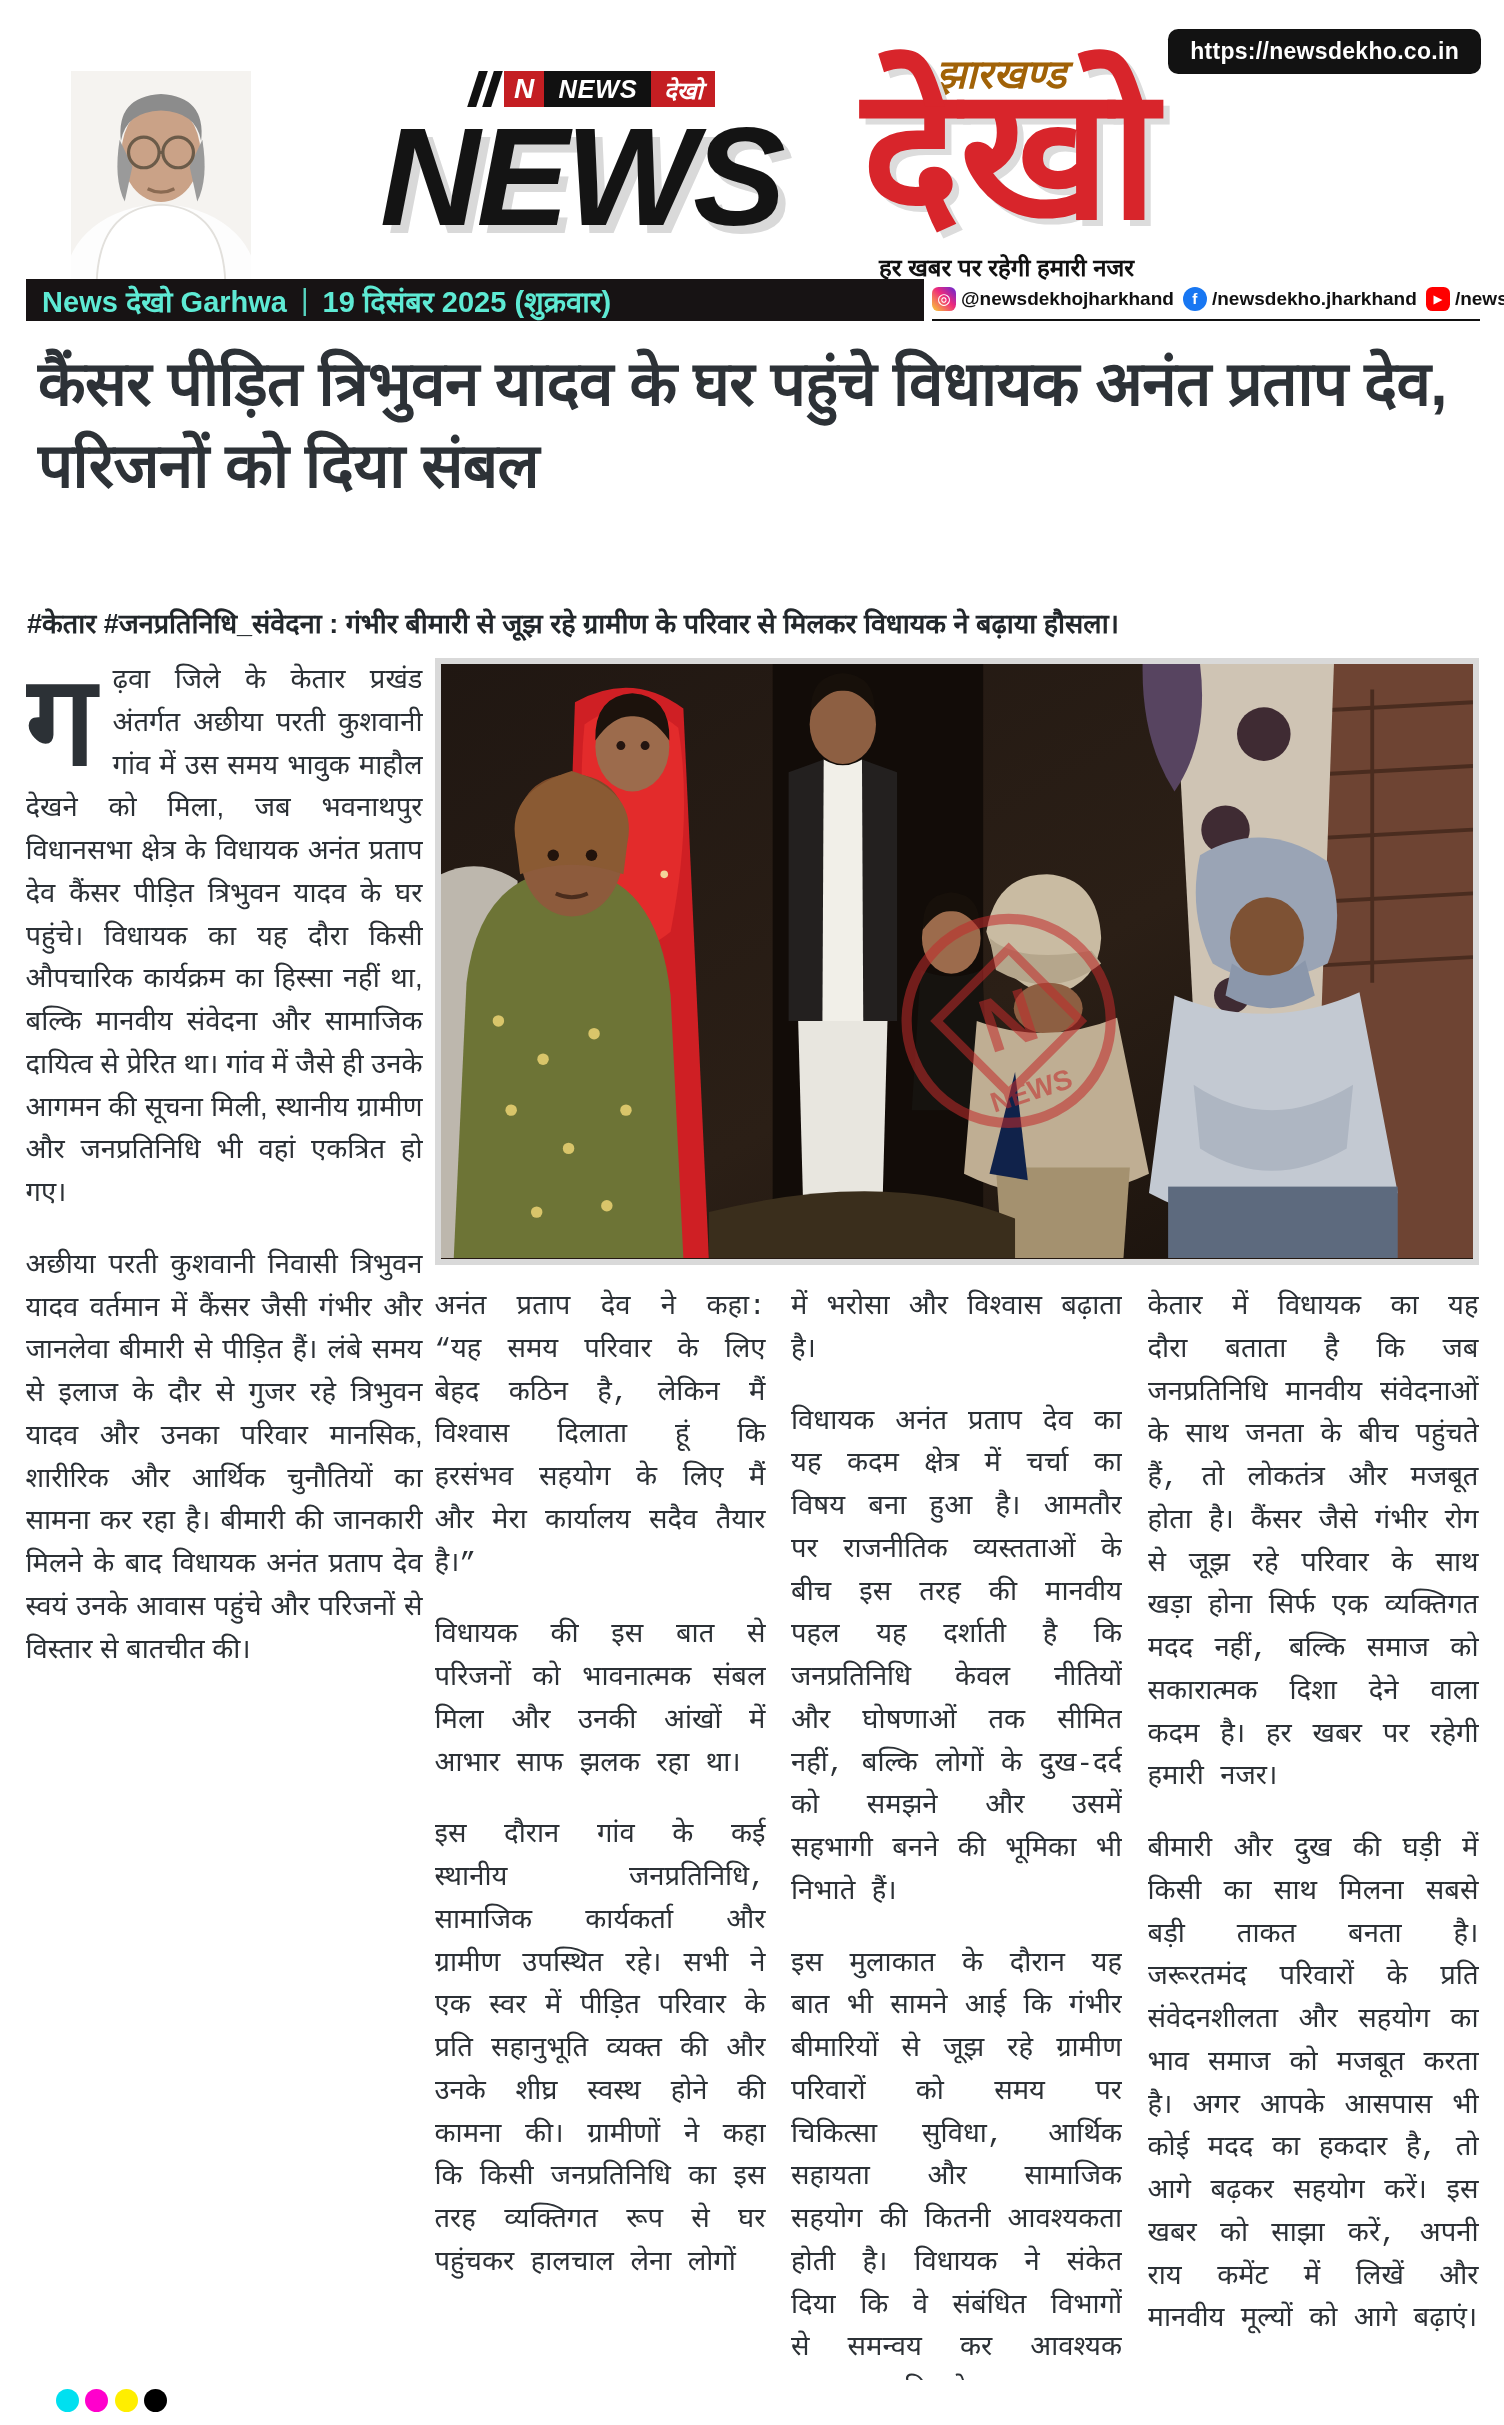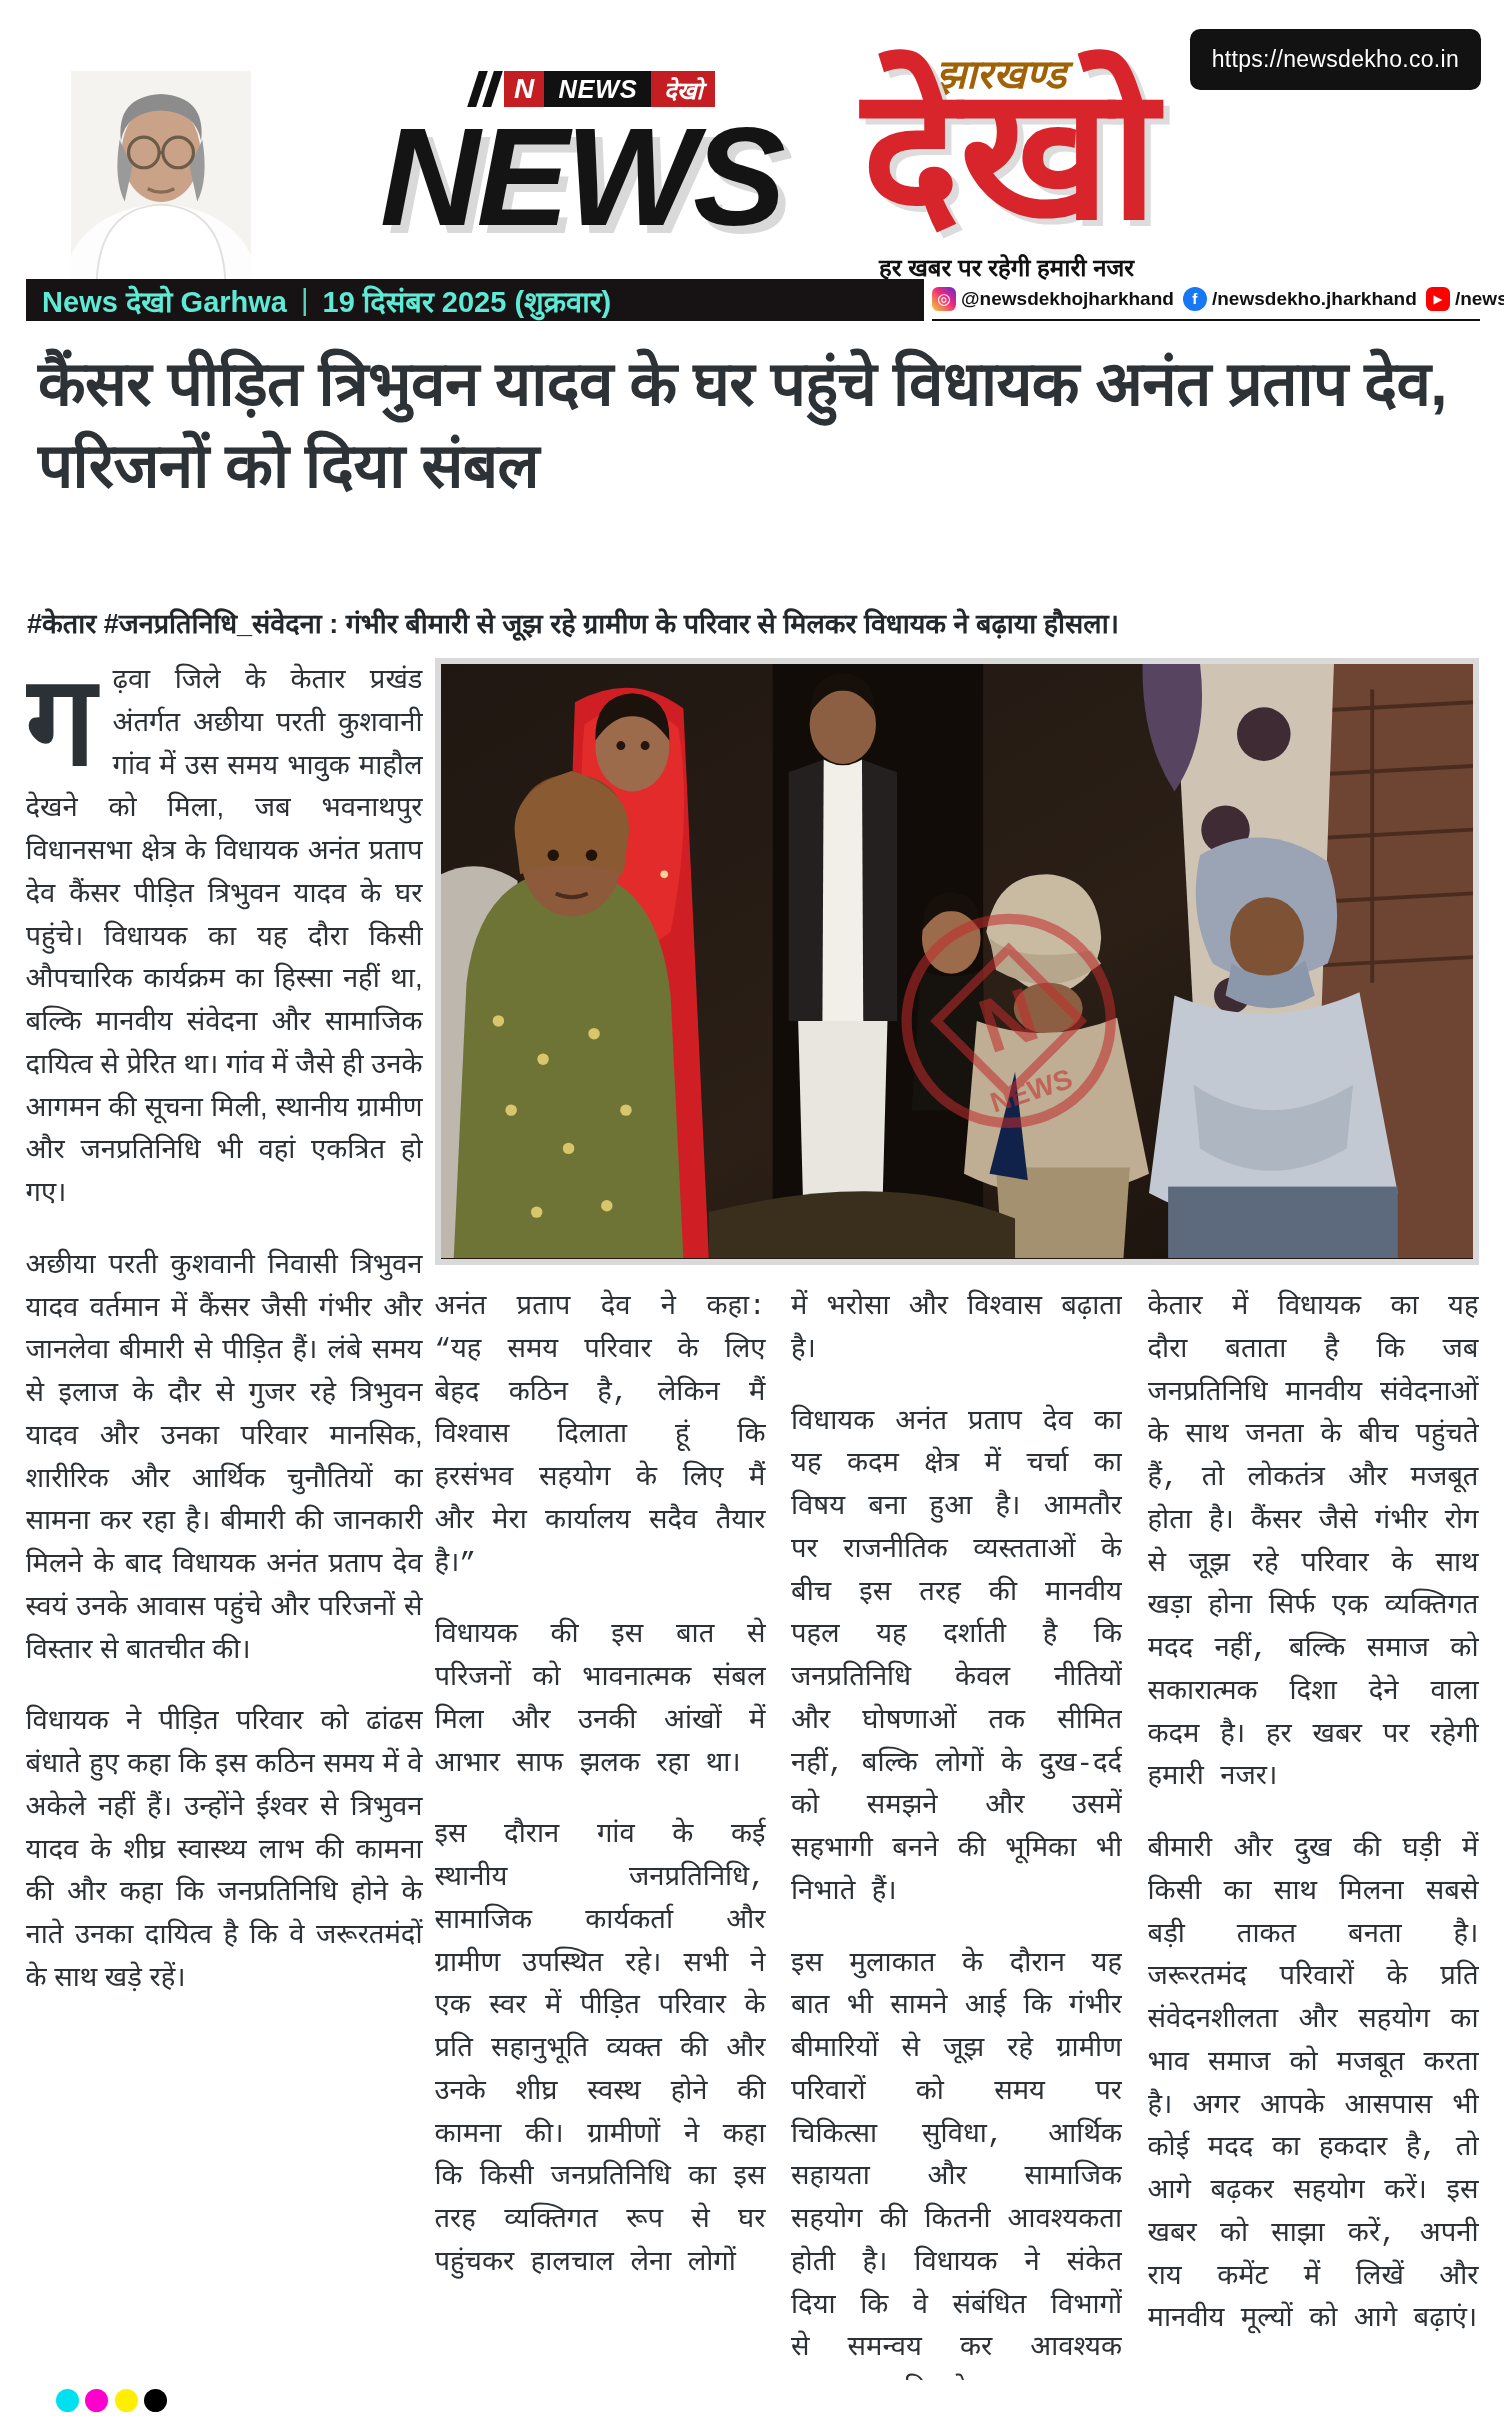--- a/index.html
+++ b/index.html
@@ -1,22 +1,22 @@
 <!DOCTYPE html>
 <html lang="hi" style="font-size:10.2px"><head>
 <meta charset="utf-8">
 <style>
   html,body{margin:0;padding:0;background:#ffffff;}
   body{width:1505px;height:2426px;position:relative;overflow:hidden;
        font-family:"Liberation Sans","DejaVu Sans",sans-serif;color:#2c3136;}
   .abs{position:absolute;}
 
   
-  .url-pill{top:29px;right:24px;background:#121212;color:#fff;font-weight:normal;
-    font-size:23px;padding:17px 22px;border-radius:10.2px;letter-spacing:0.3px;}
+  .url-pill{top:29px;right:24px;background:#121212;color:#fff;font-weight:bold;
+    font-size:23px;padding:9px 22px;border-radius:10.2px;letter-spacing:0.3px;}
 
   
   .header{top:0;left:0;width:1505px;height:332px;}
   .portrait{left:71px;top:71px;width:180px;height:210px;overflow:hidden;background:#f4f2ef;}
   .badge{left:473px;top:71px;height:36px;display:flex;align-items:stretch;gap:0;
     font-style:italic;font-weight:bold;}
   .badge .slash{width:9px;background:#111;transform:skewX(-18deg);margin-right:6.4px;}
   .badge .nbox{background:#c41e22;color:#fff;font-size:28px;display:flex;align-items:center;
     padding:0 10.2px;font-style:italic;}
   .badge .newsbox{background:#111;color:#fff;font-size:25.5px;display:flex;align-items:center;
@@ -126,21 +126,20 @@
 <h1 class="abs headline" style="margin:11px;">कैंसर पीड़ित त्रिभुवन यादव के घर पहुंचे विधायक अनंत प्रताप देव, परिजनों को दिया संबल</h1>
 <div class="abs subheadline">#केतार #जनप्रतिनिधि_संवेदना : गंभीर बीमारी से जूझ रहे ग्रामीण के परिवार से मिलकर विधायक ने बढ़ाया हौसला।</div>
 
 <div class="abs article">
 
   <div class="abs col1 bodytext">
     <p>
       <span class="dropcap">ग</span><span>ढ़वा जिले के केतार प्रखंड अंतर्गत अछीया परती कुशवानी गांव में उस समय भावुक माहौल देखने को मिला, जब भवनाथपुर विधानसभा क्षेत्र के विधायक अनंत प्रताप देव कैंसर पीड़ित त्रिभुवन यादव के घर पहुंचे। विधायक का यह दौरा किसी औपचारिक कार्यक्रम का हिस्सा नहीं था, बल्कि मानवीय संवेदना और सामाजिक दायित्व से प्रेरित था। गांव में जैसे ही उनके आगमन की सूचना मिली, स्थानीय ग्रामीण और जनप्रतिनिधि भी वहां एकत्रित हो गए।</span>
     </p>
     <p>अछीया परती कुशवानी निवासी त्रिभुवन यादव वर्तमान में कैंसर जैसी गंभीर और जानलेवा बीमारी से पीड़ित हैं। लंबे समय से इलाज के दौर से गुजर रहे त्रिभुवन यादव और उनका परिवार मानसिक, शारीरिक और आर्थिक चुनौतियों का सामना कर रहा है। बीमारी की जानकारी मिलने के बाद विधायक अनंत प्रताप देव स्वयं उनके आवास पहुंचे और परिजनों से विस्तार से बातचीत की।</p>
-    <p>विधायक ने पीड़ित परिवार को ढांढस बंधाते हुए कहा कि इस कठिन समय में वे अकेले नहीं हैं। उन्होंने ईश्वर से त्रिभुवन यादव के शीघ्र स्वास्थ्य लाभ की कामना की और कहा कि जनप्रतिनिधि होने के नाते उनका दायित्व है कि वे जरूरतमंदों के साथ खड़े रहें।</p>
   </div>
 
   <div class="abs photo-frame">
     <svg viewBox="0 0 1618 932" width="1032" height="594" preserveAspectRatio="none">
       <defs>
         <linearGradient id="bgg" x1="0" y1="0" x2="1" y2="1">
           <stop offset="0" stop-color="#201712"></stop>
             <stop offset="0.55" stop-color="#2b1f16"></stop>
           <stop offset="1" stop-color="#17100b"></stop>
         </linearGradient>

